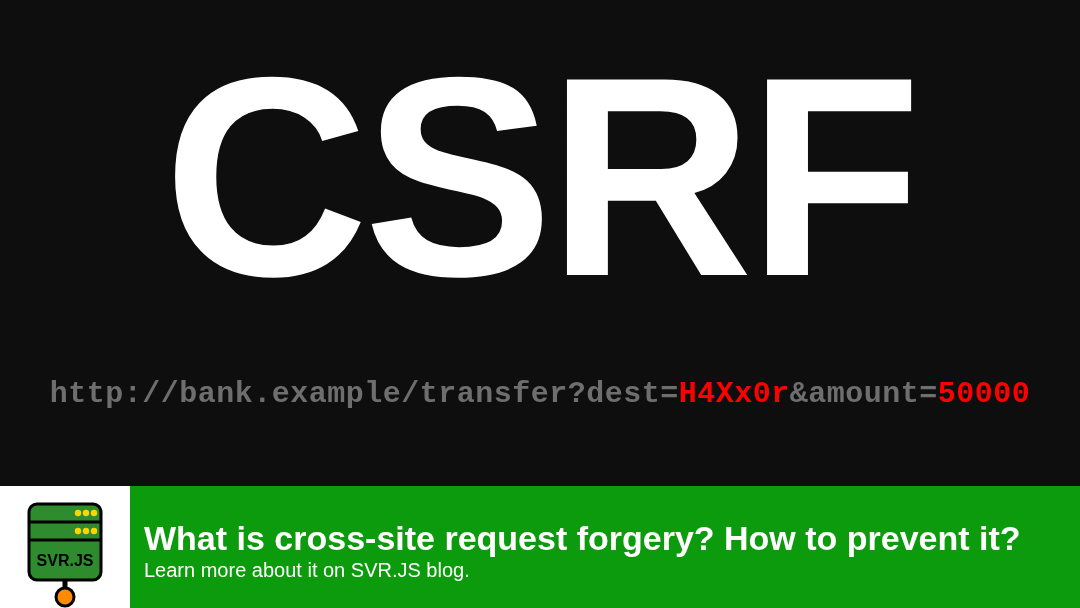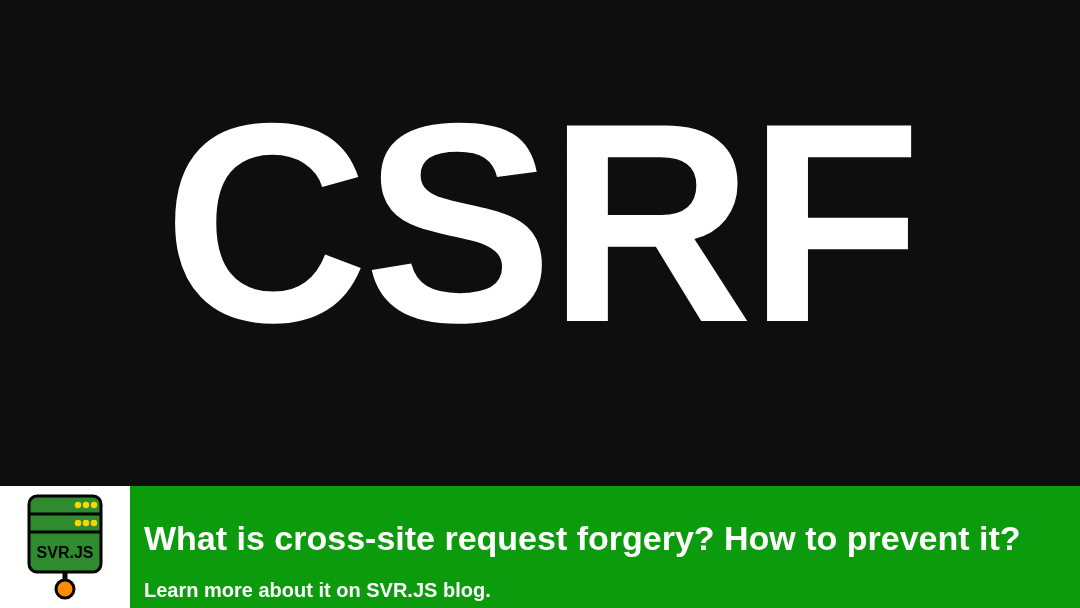--- a/index.html
+++ b/index.html
@@ -47,21 +47,21 @@
     .footer {
       width: 1080px;
       height: 122px;
       display: flex;
     }
     .logo-box {
       width: 130px;
       height: 122px;
       background: #fff;
       display: flex;
-      align-items: center;
+      align-items: flex-end;
       justify-content: center;
     }
     .logo-svg {
       width: 88px;
       height: 106px;
     }
     .footer-text {
       flex: 1;
       background: #0c9b0c;
       color: #fff;
@@ -70,29 +70,32 @@
       flex-direction: column;
       justify-content: flex-start;
     }
     .footer-title {
       font-size: 34px;
       font-weight: 700;
       line-height: 1.2;
     }
     .footer-subtitle {
       font-size: 20px;
-      font-weight: 700;
-      margin-top: 20px;
+      font-weight: 400;
+      margin-top: 0;
     }
   </style>
 </head>
 <body>
 
 <div class="main-panel">
   <div class="heading">CSRF</div>
+  <div class="url-line">
+    <span>http://bank.example/transfer?dest=</span><span class="highlight">H4Xx0r</span><span>&amp;amount=</span><span class="highlight">50000</span>
+  </div>
 </div>
 
 <div class="footer">
   <div class="logo-box">
     <svg class="logo-svg" viewBox="0 0 88 106">
 
       <rect x="8" y="2" width="72" height="76" rx="8" ry="8" fill="#2e8b2e" stroke="#000" stroke-width="3"></rect>
 
       <line x1="8" y1="20" x2="80" y2="20" stroke="#000" stroke-width="3"></line>
       <line x1="8" y1="38" x2="80" y2="38" stroke="#000" stroke-width="3"></line>

